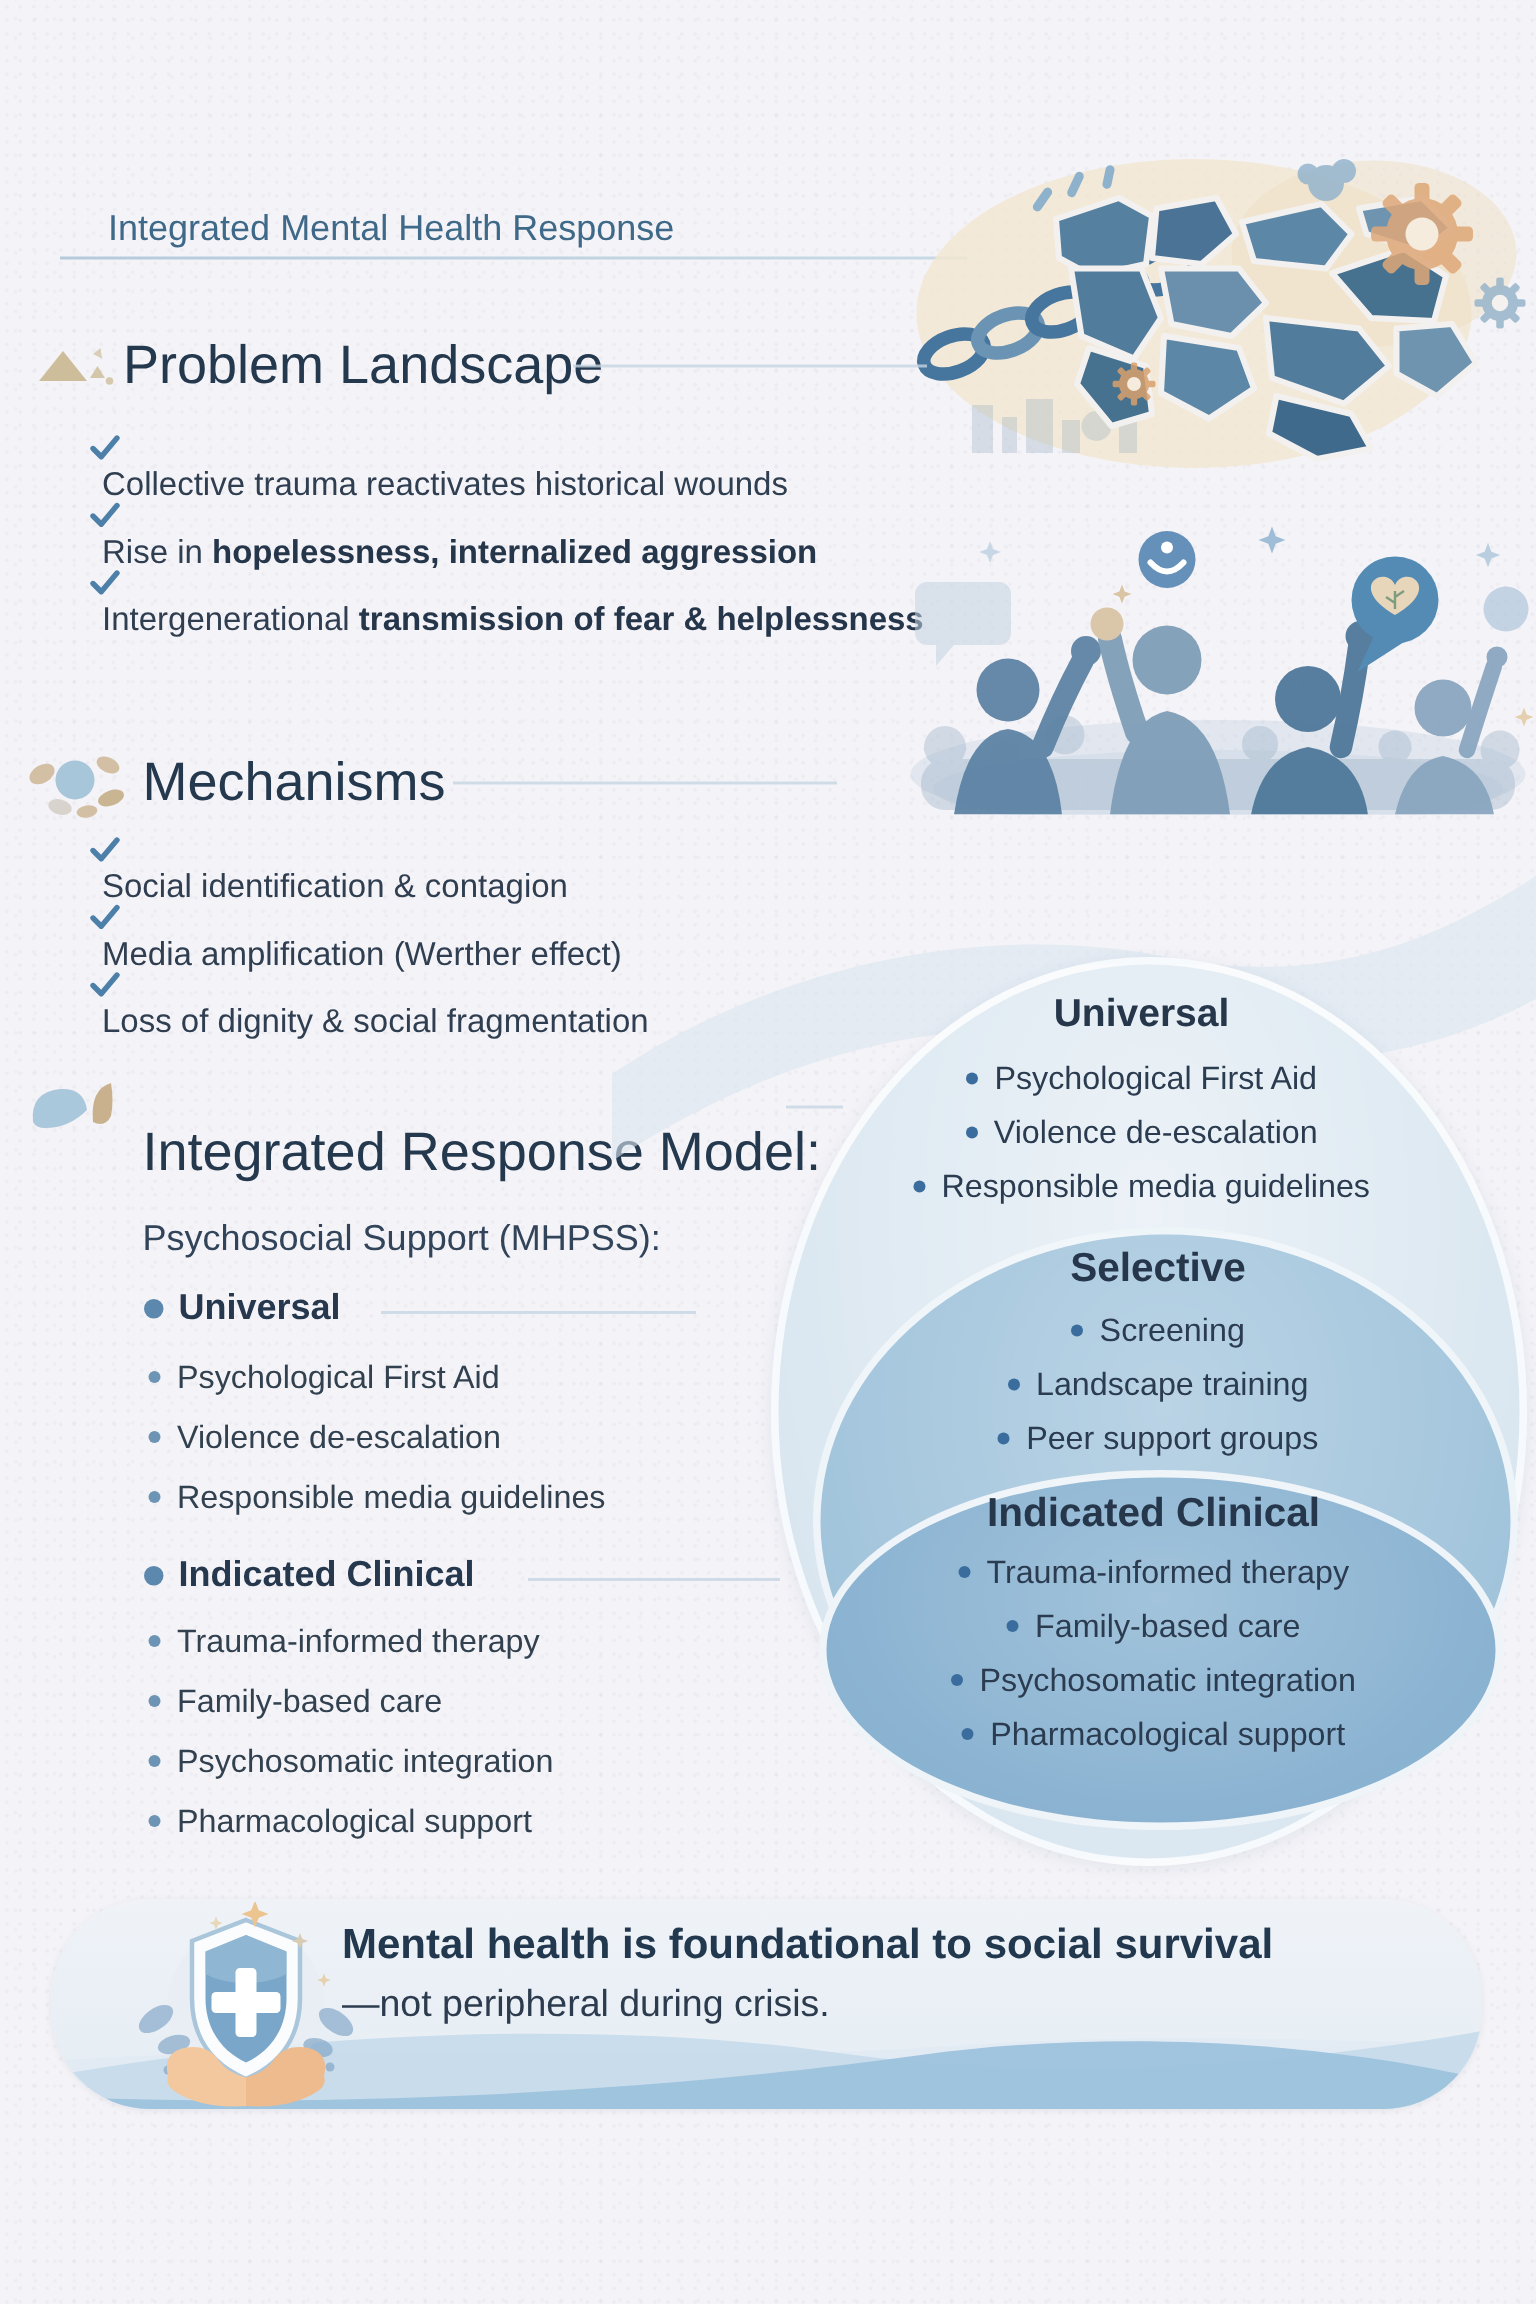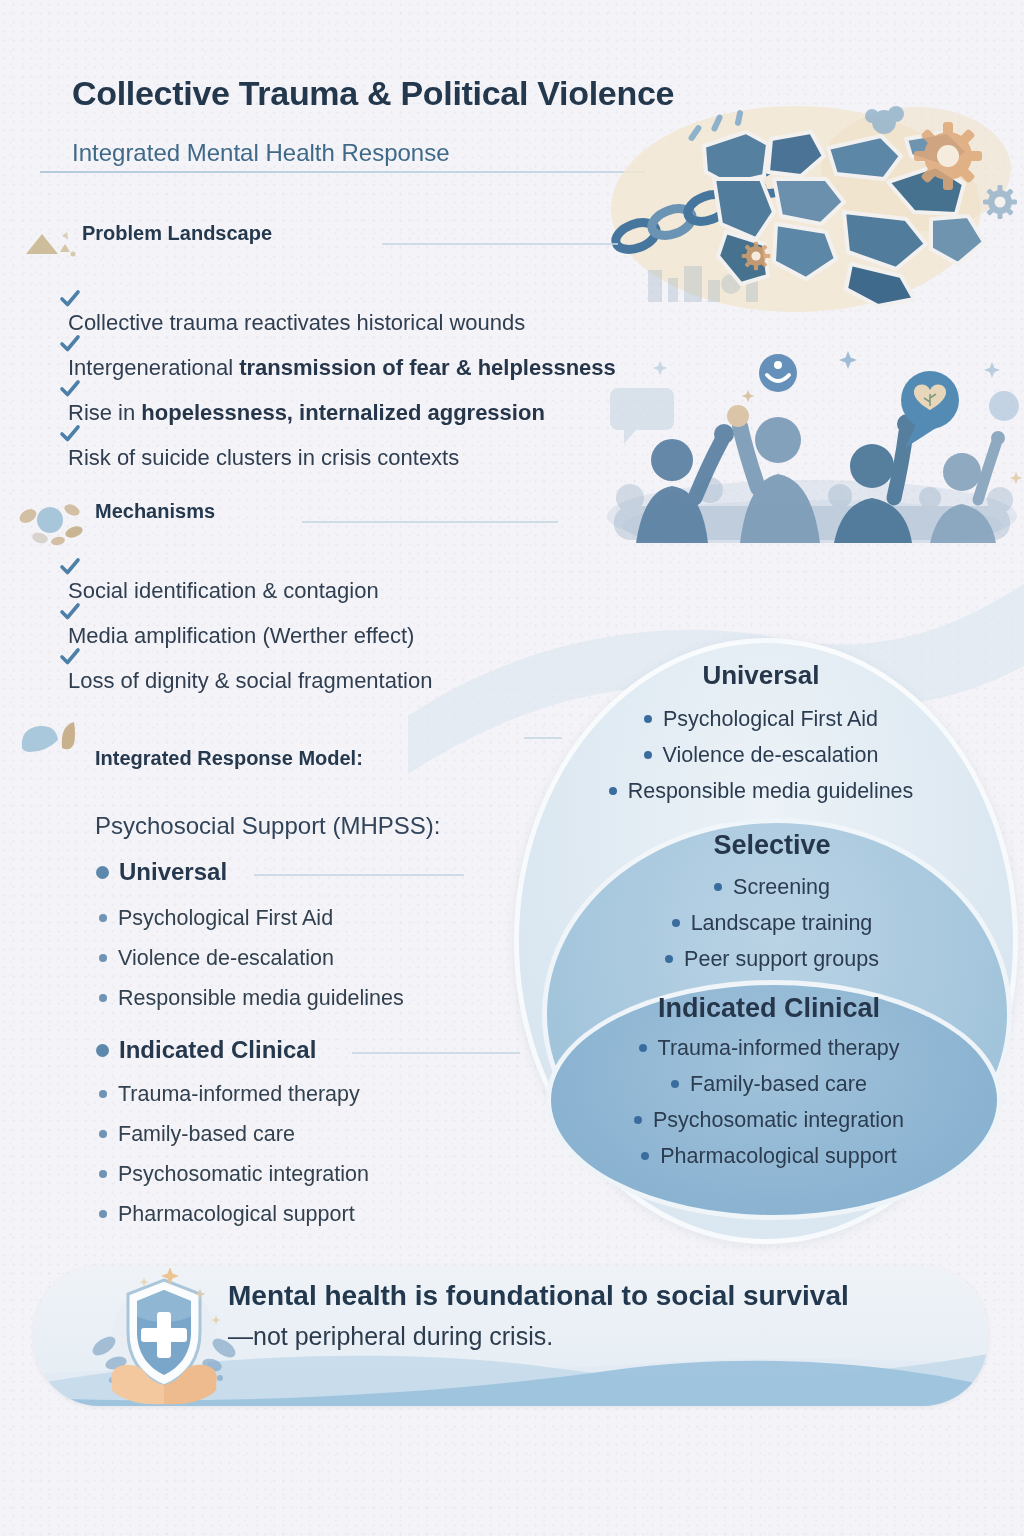--- a/index.html
+++ b/index.html
@@ -13,21 +13,21 @@
     background-size:9px 9px,13px 13px;
     background-position:0 0,4px 6px;
     color:#32414f;
   }
   .abs{position:absolute;}
   
   .title{font-size:34px;font-weight:700;color:#23374d;letter-spacing:-.3px;}
   .subtitle{font-size:24px;color:#3e6988;}
   .rule{height:2px;background:linear-gradient(90deg,#b5cbdc,#c9dae6);}
   
-  .h2{font-size:20px;font-weight:700;color:#24384e;}
+  .h2{font-size:36px;font-weight:400;color:#24384e;}
   .hline{height:2px;background:#c6d6e3;opacity:.8;}
   
   .chkrow{display:flex;align-items:flex-start;height:45px;flex-direction:column;}
   .chk{flex:0 0 24px;margin-top:4px;}
   .chktxt{font-size:22px;color:#2f3e50;margin-left:10px;white-space:nowrap;}
   .chktxt b{font-weight:700;color:#26364a;}
   
   .subhead{display:flex;align-items:center;}
   .subhead .bigdot{width:13px;height:13px;border-radius:50%;background:#5d88ad;margin-right:10px;}
   .subhead .txt{font-size:24px;font-weight:700;color:#26384e;}
@@ -47,21 +47,20 @@
     background:linear-gradient(180deg,#eff3f8 0%,#e4ecf3 100%);overflow:hidden;
     box-shadow:0 1px 4px rgba(120,140,160,.15);}
   .bl1{font-size:28px;font-weight:700;color:#22384e;white-space:nowrap;}
   .bl2{font-size:25px;color:#2c3c4e;white-space:nowrap;}
 </style>
 </head>
 <body>
 
 <div id="page">
 
-  <div class="abs title" style="left:72px;top:74px;">Collective Trauma &amp; Political Violence</div>
   <div class="abs subtitle" style="left:72px;top:139px;">Integrated Mental Health Response</div>
   <div class="abs rule" style="left:40px;top:171px;width:605px;"></div>
 
   <svg class="abs" style="left:596px;top:84px;" width="428" height="232" viewBox="0 0 428 232">
     <ellipse cx="200" cy="125" rx="185" ry="103" fill="#f3e6d0" opacity="0.8"></ellipse>
     <ellipse cx="320" cy="85" rx="95" ry="62" fill="#f0dfc4" opacity="0.5"></ellipse>
 
     <g fill="#9fb4c4" opacity="0.35">
       <rect x="52" y="186" width="14" height="32"></rect>
         <rect x="72" y="194" width="10" height="24"></rect>
@@ -150,33 +149,27 @@
     <div class="chkrow">
       <svg class="chk" width="24" height="24" viewBox="0 0 24 24">
           <path d="M4,13 L9.5,18.5 L20,6" fill="none" stroke="#4d80a8" stroke-width="3.6" stroke-linecap="round" stroke-linejoin="round"></path>
         </svg>
       <div class="chktxt"><span>Collective trauma reactivates historical wounds</span><b></b></div>
     </div>
     <div class="chkrow">
       <svg class="chk" width="24" height="24" viewBox="0 0 24 24">
           <path d="M4,13 L9.5,18.5 L20,6" fill="none" stroke="#4d80a8" stroke-width="3.6" stroke-linecap="round" stroke-linejoin="round"></path>
         </svg>
+      <div class="chktxt"><span>Rise in </span><b>hopelessness, internalized aggression</b></div>
+    </div>
+    <div class="chkrow">
+      <svg class="chk" width="24" height="24" viewBox="0 0 24 24">
+          <path d="M4,13 L9.5,18.5 L20,6" fill="none" stroke="#4d80a8" stroke-width="3.6" stroke-linecap="round" stroke-linejoin="round"></path>
+        </svg>
       <div class="chktxt"><span>Intergenerational </span><b>transmission of fear &amp; helplessness</b></div>
-    </div>
-    <div class="chkrow">
-      <svg class="chk" width="24" height="24" viewBox="0 0 24 24">
-          <path d="M4,13 L9.5,18.5 L20,6" fill="none" stroke="#4d80a8" stroke-width="3.6" stroke-linecap="round" stroke-linejoin="round"></path>
-        </svg>
-      <div class="chktxt"><span>Rise in </span><b>hopelessness, internalized aggression</b></div>
-    </div>
-    <div class="chkrow">
-      <svg class="chk" width="24" height="24" viewBox="0 0 24 24">
-          <path d="M4,13 L9.5,18.5 L20,6" fill="none" stroke="#4d80a8" stroke-width="3.6" stroke-linecap="round" stroke-linejoin="round"></path>
-        </svg>
-      <div class="chktxt"><span>Risk of suicide clusters in crisis contexts</span><b></b></div>
     </div>
   </div>
 
   <svg class="abs" style="left:600px;top:348px;" width="424" height="195" viewBox="0 0 424 195">
     <ellipse cx="212" cy="168" rx="205" ry="36" fill="#b6cadd" opacity="0.30"></ellipse>
     <ellipse cx="212" cy="178" rx="190" ry="26" fill="#cdd9e6" opacity="0.5"></ellipse>
     <g fill="#9db3c8" opacity="0.4">
       <circle cx="30" cy="150" r="14"></circle>
         <circle cx="110" cy="142" r="13"></circle>
         <circle cx="240" cy="148" r="12"></circle>

